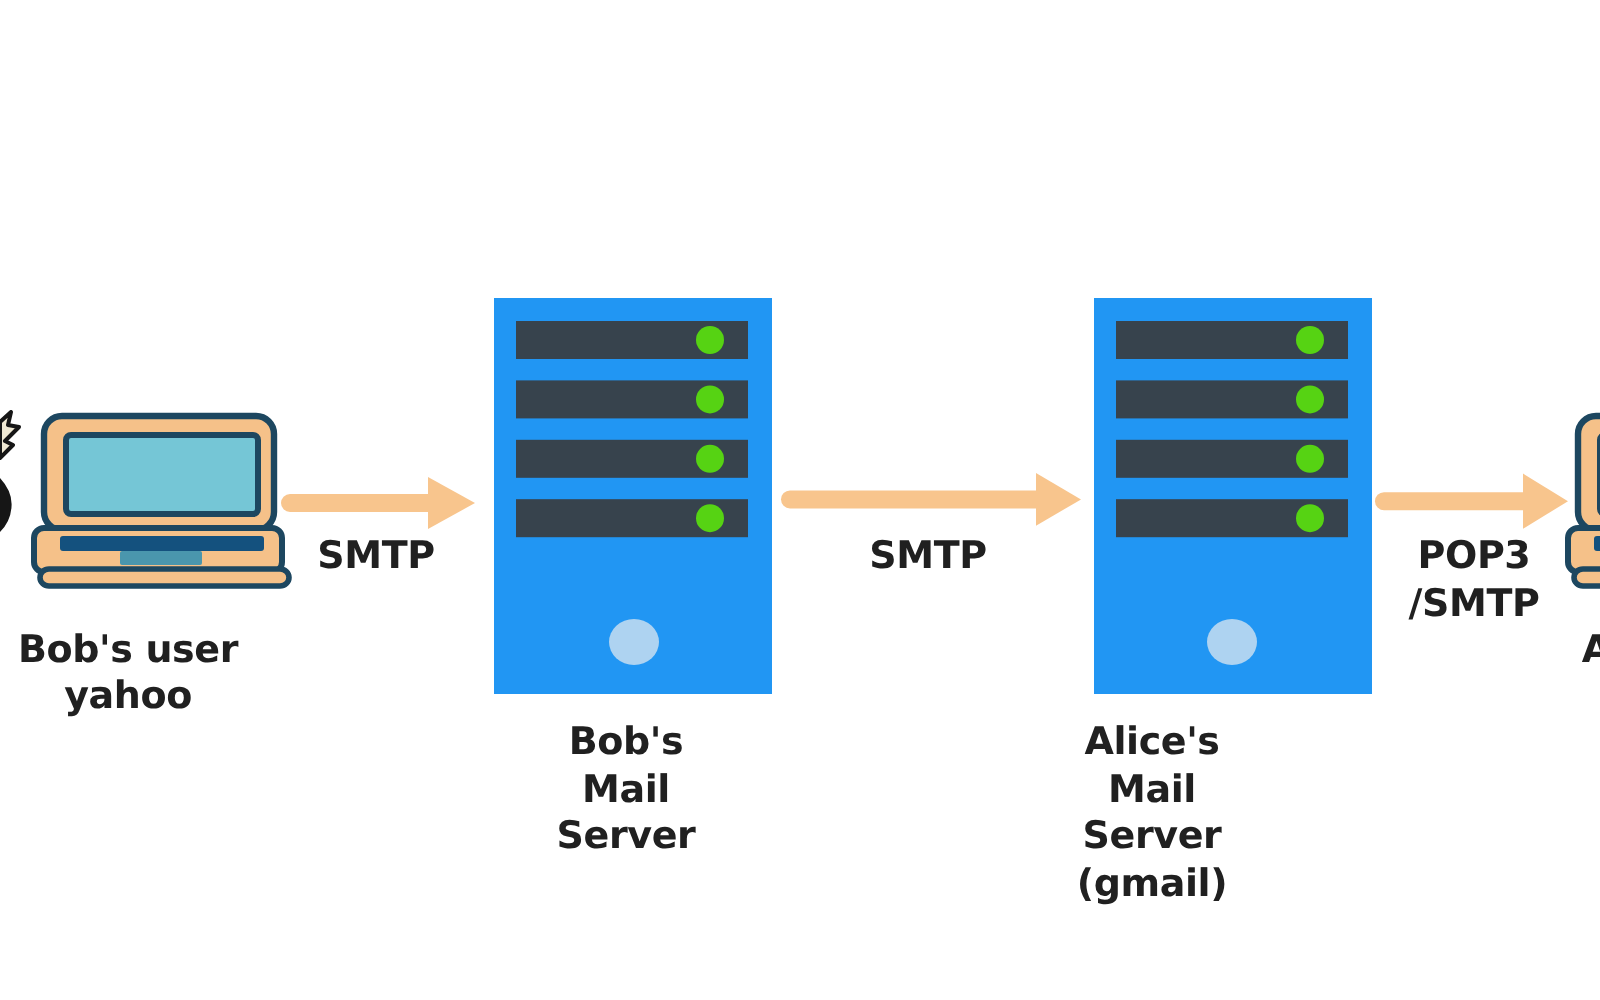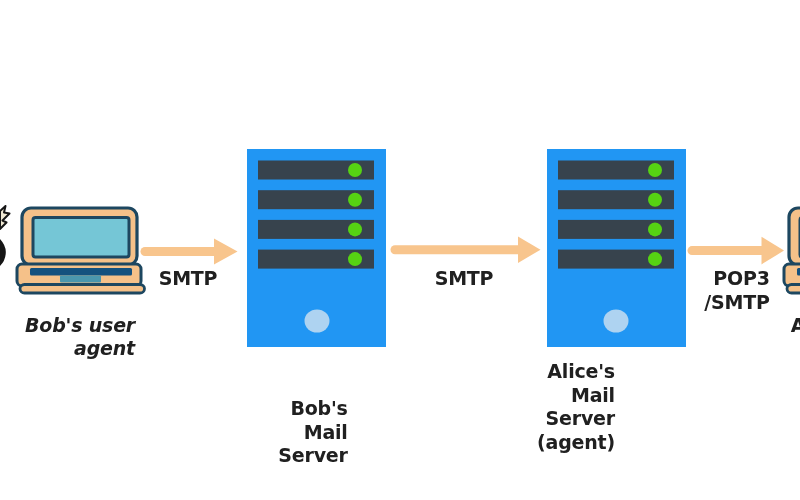--- a/index.html
+++ b/index.html
@@ -8,21 +8,21 @@
     width: 800px;
     height: 500px;
     background: var(--canvas_bg, #ffffff);
     overflow: hidden;
     font-family: "DejaVu Sans", "Liberation Sans", sans-serif;
   }
   .abs { position: absolute; }
   .label {
     position: absolute;
     transform: translateX(-50%);
-    text-align: right;
+    text-align: center;
     font-weight: bold;
     font-size: 19px;
     letter-spacing: -0.2px;
     white-space: nowrap;
     line-height: 23.5px;
     color: var(--label_text, #202020);
   }
   
   .f-server   { fill: var(--server_body); }
   .f-bay      { fill: var(--server_bay); }
@@ -49,61 +49,61 @@
 
   <svg class="abs" style="left:12px; top:204px;" width="135" height="92" viewBox="0 0 135 92">
     <rect class="f-tan" x="10" y="4" width="115" height="57" rx="9" stroke-width="3.2"></rect>
     <rect class="f-screen" x="21" y="13.5" width="96" height="39.5" rx="2.5" stroke-width="3"></rect>
     <rect class="f-tan" x="5" y="60" width="124" height="22" rx="5" stroke-width="3"></rect>
     <rect class="f-keyboard" x="18" y="64" width="102" height="7.5" rx="1.5"></rect>
     <rect class="f-trackpad" x="48" y="71.5" width="41" height="7" rx="1"></rect>
     <rect class="f-tan" x="8" y="80.5" width="124.5" height="8.5" rx="4.5" stroke-width="2.8"></rect>
   </svg>
 
-  <div class="label" style="left:80px; top:313.5px;font-style:italic;"><span>Bob's user</span><br><span>agent</span></div>
+  <div class="label" style="left:64px; top:313.5px;"><span>Bob's user</span><br><span>yahoo</span></div>
 
   <svg class="abs" style="left:138px; top:236px;" width="102" height="31" viewBox="0 0 102 31">
     <line class="f-arrow-line" x1="7" y1="15.5" x2="78" y2="15.5" stroke-width="9" stroke-linecap="round"></line>
     <polygon class="f-arrow-head" points="76,2.5 99.5,15.5 76,28.5"></polygon>
   </svg>
   <div class="label" style="left:188px; top:266.5px;"><span>SMTP</span></div>
 
   <svg class="abs" style="left:247px; top:149px;" width="139" height="198" viewBox="0 0 139 198">
     <rect class="f-server" x="0" y="0" width="139" height="198"></rect>
     <rect class="f-bay" x="11" y="11.5" width="116" height="19"></rect>
     <rect class="f-bay" x="11" y="41.2" width="116" height="19"></rect>
     <rect class="f-bay" x="11" y="70.9" width="116" height="19"></rect>
     <rect class="f-bay" x="11" y="100.6" width="116" height="19"></rect>
     <circle class="f-led" cx="108" cy="21" r="7"></circle>
     <circle class="f-led" cx="108" cy="50.7" r="7"></circle>
     <circle class="f-led" cx="108" cy="80.4" r="7"></circle>
     <circle class="f-led" cx="108" cy="110.1" r="7"></circle>
     <ellipse class="f-power" cx="70" cy="172" rx="12.5" ry="11.5"></ellipse>
   </svg>
-  <div class="label" style="left:313px; top:360px;margin-top:37px;"><span>Bob's</span><br><span>Mail</span><br><span>Server</span><br></div>
+  <div class="label" style="left:313px; top:360px;"><span>Bob's</span><br><span>Mail</span><br><span>Server</span><br></div>
 
   <svg class="abs" style="left:388px; top:234px;" width="156" height="32" viewBox="0 0 156 32">
     <line class="f-arrow-line" x1="7" y1="15.7" x2="132" y2="15.7" stroke-width="9" stroke-linecap="round"></line>
     <polygon class="f-arrow-head" points="130,2.5 152.5,15.7 130,28.9"></polygon>
   </svg>
   <div class="label" style="left:464px; top:266.5px;"><span>SMTP</span></div>
 
   <svg class="abs" style="left:547px; top:149px;" width="139" height="198" viewBox="0 0 139 198">
     <rect class="f-server" x="0" y="0" width="139" height="198"></rect>
     <rect class="f-bay" x="11" y="11.5" width="116" height="19"></rect>
     <rect class="f-bay" x="11" y="41.2" width="116" height="19"></rect>
     <rect class="f-bay" x="11" y="70.9" width="116" height="19"></rect>
     <rect class="f-bay" x="11" y="100.6" width="116" height="19"></rect>
     <circle class="f-led" cx="108" cy="21" r="7"></circle>
     <circle class="f-led" cx="108" cy="50.7" r="7"></circle>
     <circle class="f-led" cx="108" cy="80.4" r="7"></circle>
     <circle class="f-led" cx="108" cy="110.1" r="7"></circle>
     <ellipse class="f-power" cx="69" cy="172" rx="12.5" ry="11.5"></ellipse>
   </svg>
-  <div class="label" style="left:576px; top:360px;"><span>Alice's</span><br><span>Mail</span><br><span>Server</span><br><span>(agent)</span></div>
+  <div class="label" style="left:576px; top:360px;"><span>Alice's</span><br><span>Mail</span><br><span>Server</span><br><span>(gmail)</span></div>
 
   <svg class="abs" style="left:684px; top:235px;" width="102" height="31.5" viewBox="0 0 102 31.5">
     <line class="f-arrow-line" x1="8" y1="15.6" x2="79.5" y2="15.6" stroke-width="9" stroke-linecap="round"></line>
     <polygon class="f-arrow-head" points="77.5,1.8 100,15.6 77.5,29.4"></polygon>
   </svg>
   <div class="label" style="left:737px; top:267px;"><span>POP3</span><br><span>/SMTP</span></div>
 
   <svg class="abs" style="left:779px; top:204px;" width="135" height="92" viewBox="0 0 135 92">
     <rect class="f-tan" x="10" y="4" width="115" height="57" rx="9" stroke-width="3.2"></rect>
     <rect class="f-screen" x="21" y="13.5" width="96" height="39.5" rx="2.5" stroke-width="3"></rect>

